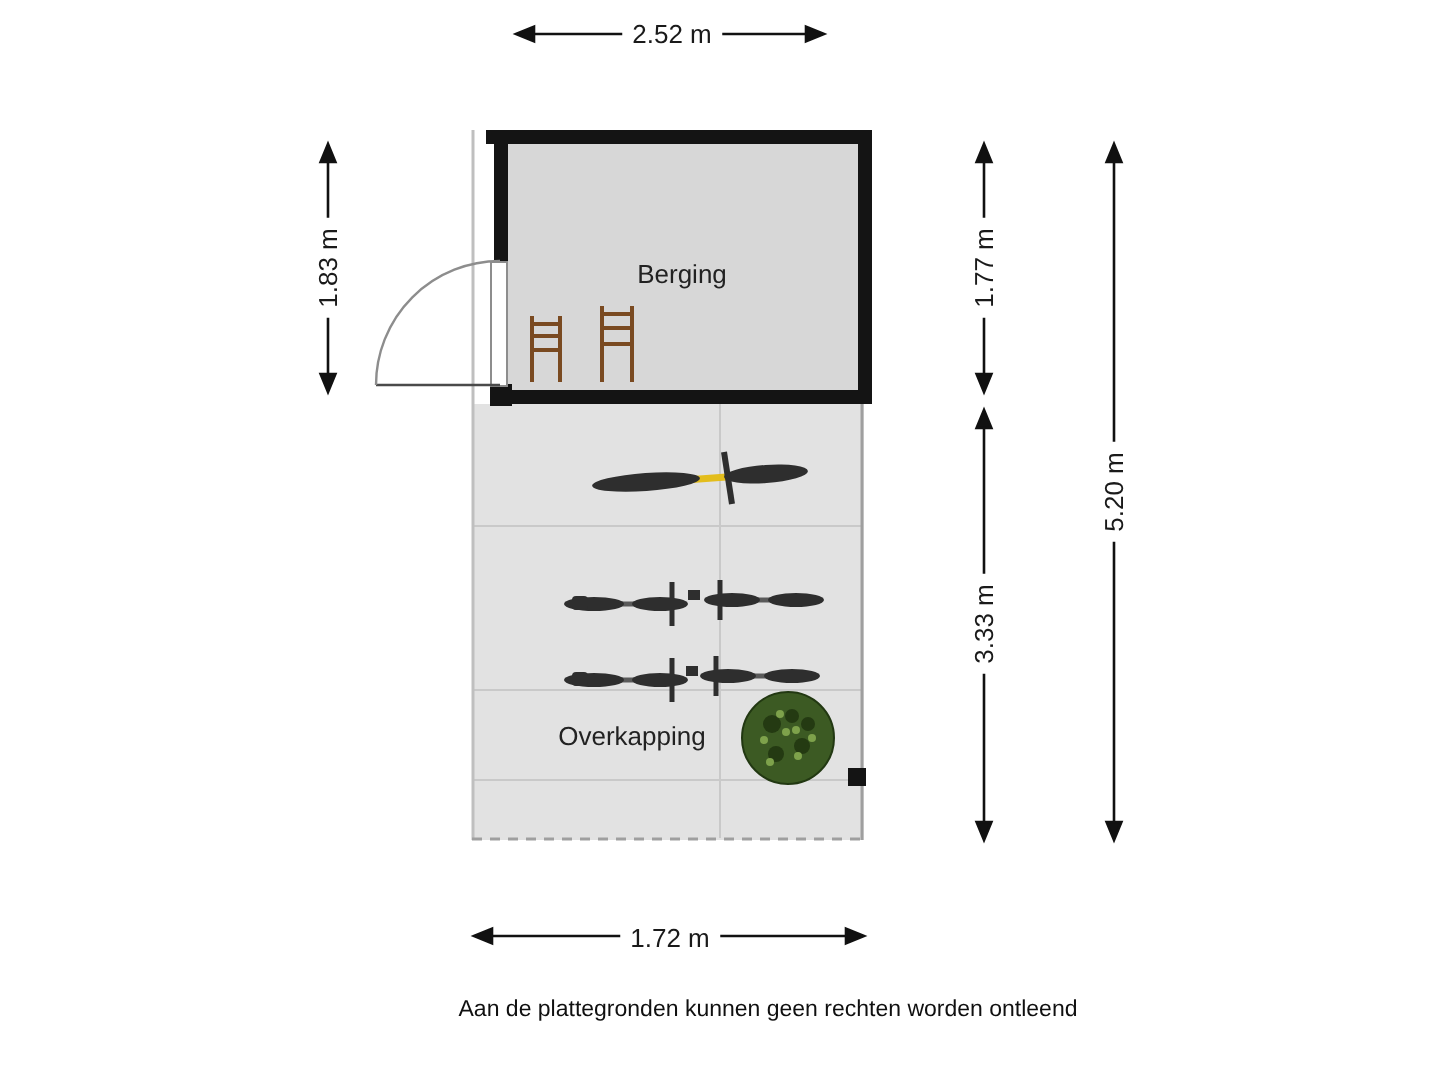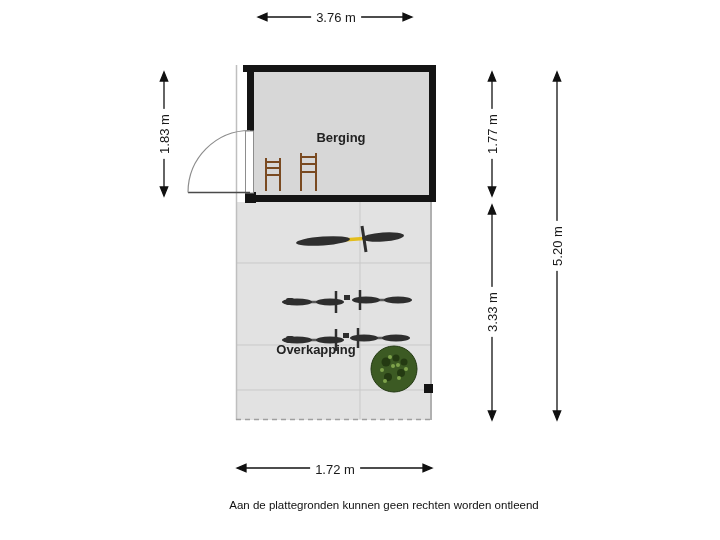--- a/index.html
+++ b/index.html
@@ -23,21 +23,20 @@
     white-space: nowrap;
     transform: translate(-50%, -50%);
   }
   .dim-label.v { transform: translate(-50%, -50%) rotate(-90deg); }
   .room-label {
     position: absolute;
     color: #222222;
     font-size: 13px;
     white-space: nowrap;
     transform: translate(-50%, -50%);
-    font-weight: bold;
   }
   .footer {
     position: absolute;
     left: 0;
     width: 720px;
     text-align: center;
     color: #101010;
     font-size: 11.5px;
     line-height: 1.2;
     margin-left: 24px;
@@ -175,25 +174,25 @@
       <line x1="492" y1="206" x2="492" y2="419"></line>
       <polygon points="492,205 488.3,214 495.7,214"></polygon>
       <polygon points="492,420 488.3,411 495.7,411"></polygon>
 
       <line x1="557" y1="73" x2="557" y2="419"></line>
       <polygon points="557,72 553.3,81 560.7,81"></polygon>
       <polygon points="557,420 553.3,411 560.7,411"></polygon>
     </g>
   </svg>
 
-  <div class="dim-label" style="left:336px; top:17px;">3.76 m</div>
+  <div class="dim-label" style="left:336px; top:17px;">2.52 m</div>
   <div class="dim-label v" style="left:164px; top:134px;">1.83 m</div>
   <div class="dim-label v" style="left:492px; top:134px;">1.77 m</div>
   <div class="dim-label v" style="left:492px; top:312px;">3.33 m</div>
   <div class="dim-label v" style="left:557px; top:246px;">5.20 m</div>
   <div class="dim-label" style="left:335px; top:469px;">1.72 m</div>
 
   <div class="room-label" style="left:341px; top:137px;">Berging</div>
-  <div class="room-label" style="left:316px; top:349px;text-align:right;">Overkapping</div>
+  <div class="room-label" style="left:316px; top:368px;text-align:right;">Overkapping</div>
 
   <div class="footer disclaimer">Aan de plattegronden kunnen geen rechten worden ontleend</div>
 
 </div>
 
 </body></html>

